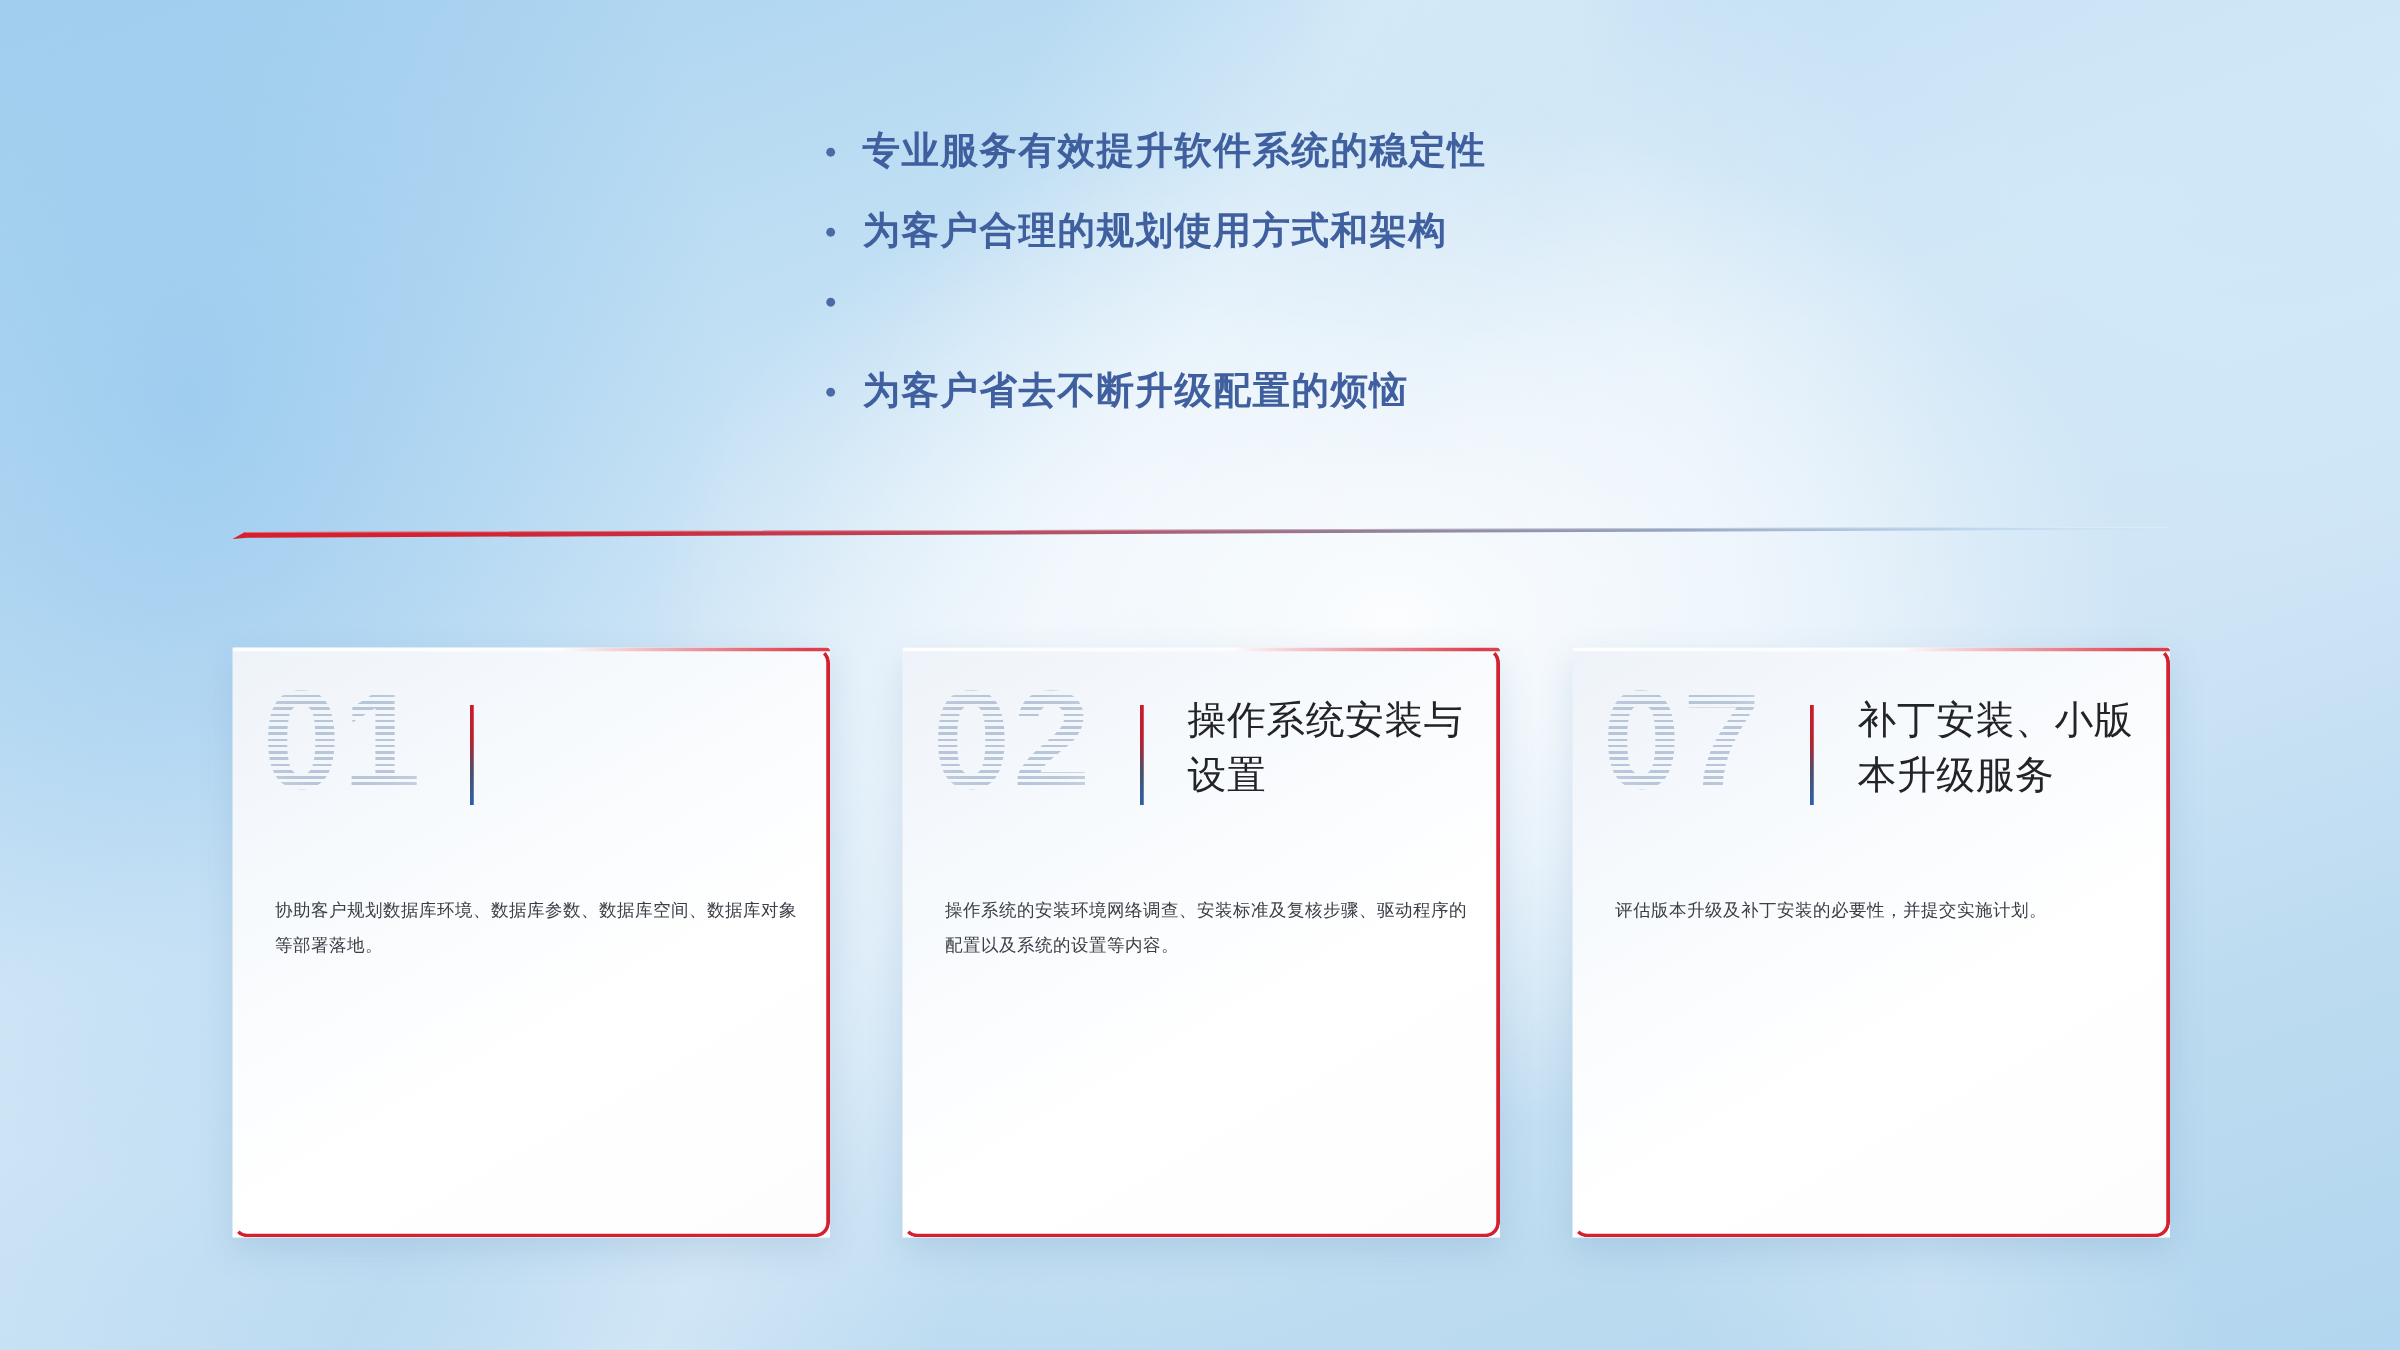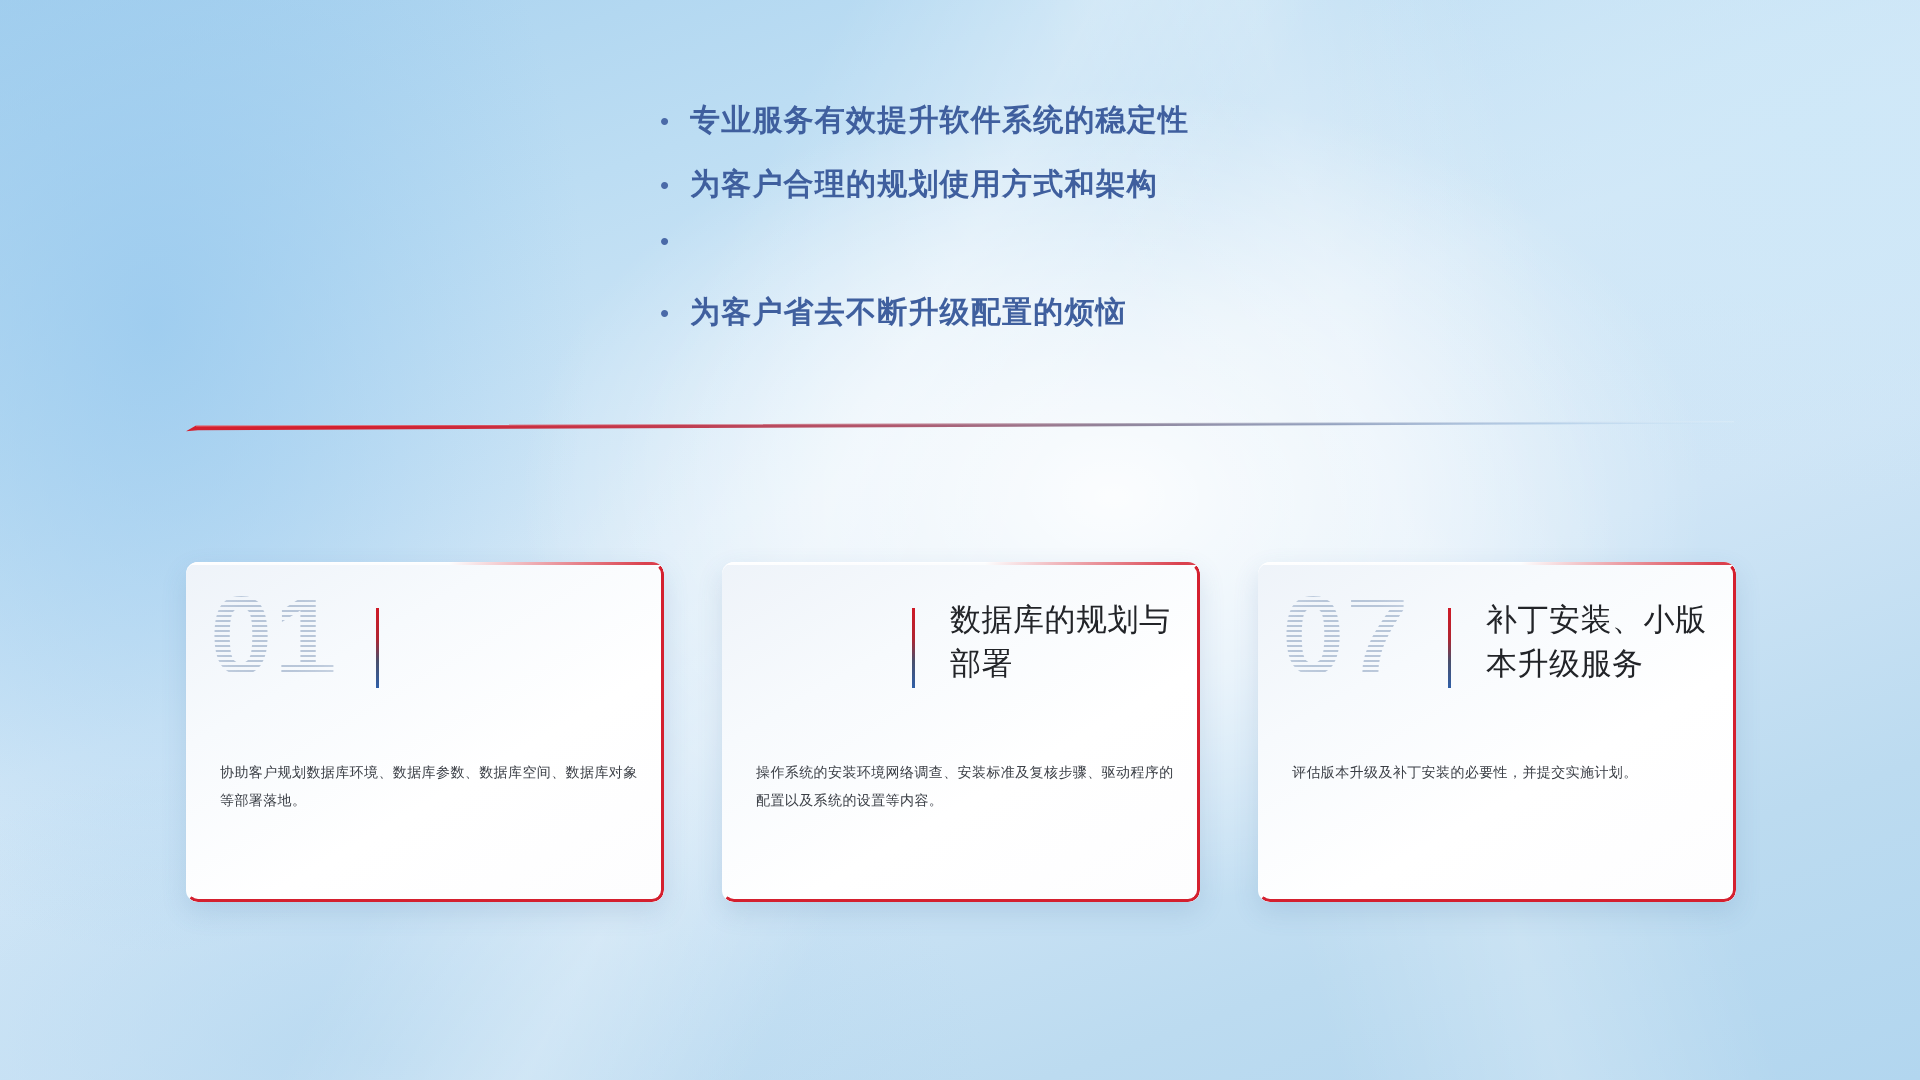--- a/index.html
+++ b/index.html
@@ -46,26 +46,25 @@
   .divider-wrap {
     position:absolute; left:186px; top:418px; width:1548px; height:18px; z-index:4;
   }
 
   
   .cards {
     position:absolute; left:186px; top:518px; width:1550px; height:400px;
     display:flex; gap:58px; z-index:5;
   }
   .card {
-    position:relative; width:478px; height:340px;
-    border-radius:12px;
+    position:relative; width:478px; height:472px;
+    border-radius:0;
     background:linear-gradient(150deg,#eef3f9 0%,#f7fafd 30%,#ffffff 62%,#fdfdfe 100%);
     box-shadow:0 10px 26px rgba(70,110,160,0.16), 0 1px 0 rgba(255,255,255,0.9) inset;
     overflow:hidden;
-    margin-top:44px;
   }
   
   .card-accent {
     position:absolute; inset:0; border-radius:12px;
     border-right:3px solid #d4202f;
     border-bottom:3px solid #d4202f;
     border-top:3px solid transparent;
     border-left:3px solid transparent;
     pointer-events:none;
     -webkit-mask-image:linear-gradient(125deg, rgba(0,0,0,0) 8%, rgba(0,0,0,1) 34%);
@@ -169,22 +168,23 @@
         <div class="watermark">01</div>
         <div class="rule"></div>
       </div>
       <div class="card-body">协助客户规划数据库环境、数据库参数、数据库空间、数据库对象等部署落地。</div>
     </div>
 
     <div class="card">
       <div class="card-topglow"></div>
       <div class="card-accent"></div>
       <div class="card-head">
+        <div class="watermark">02</div>
         <div class="rule"></div>
-        <div class="card-title">数据库的规划与部署</div>
+        <div class="card-title">操作系统安装与设置</div>
       </div>
       <div class="card-body">操作系统的安装环境网络调查、安装标准及复核步骤、驱动程序的配置以及系统的设置等内容。</div>
     </div>
 
     <div class="card">
       <div class="card-topglow"></div>
       <div class="card-accent"></div>
       <div class="card-head">
         <div class="watermark">07</div>
         <div class="rule"></div>

